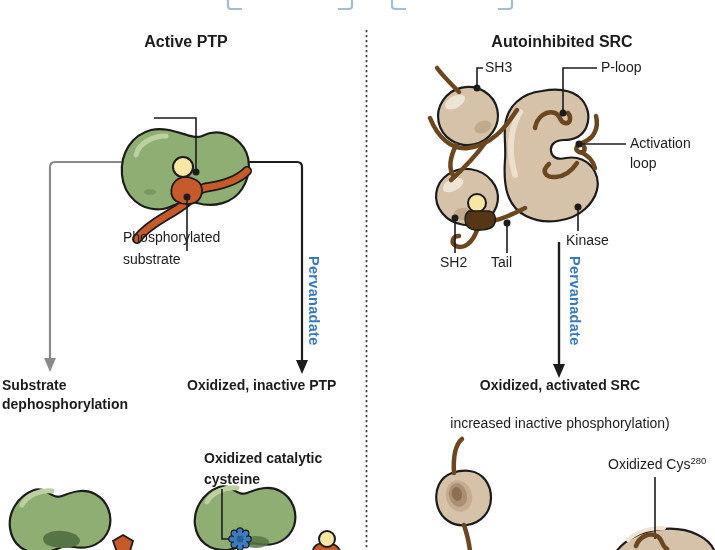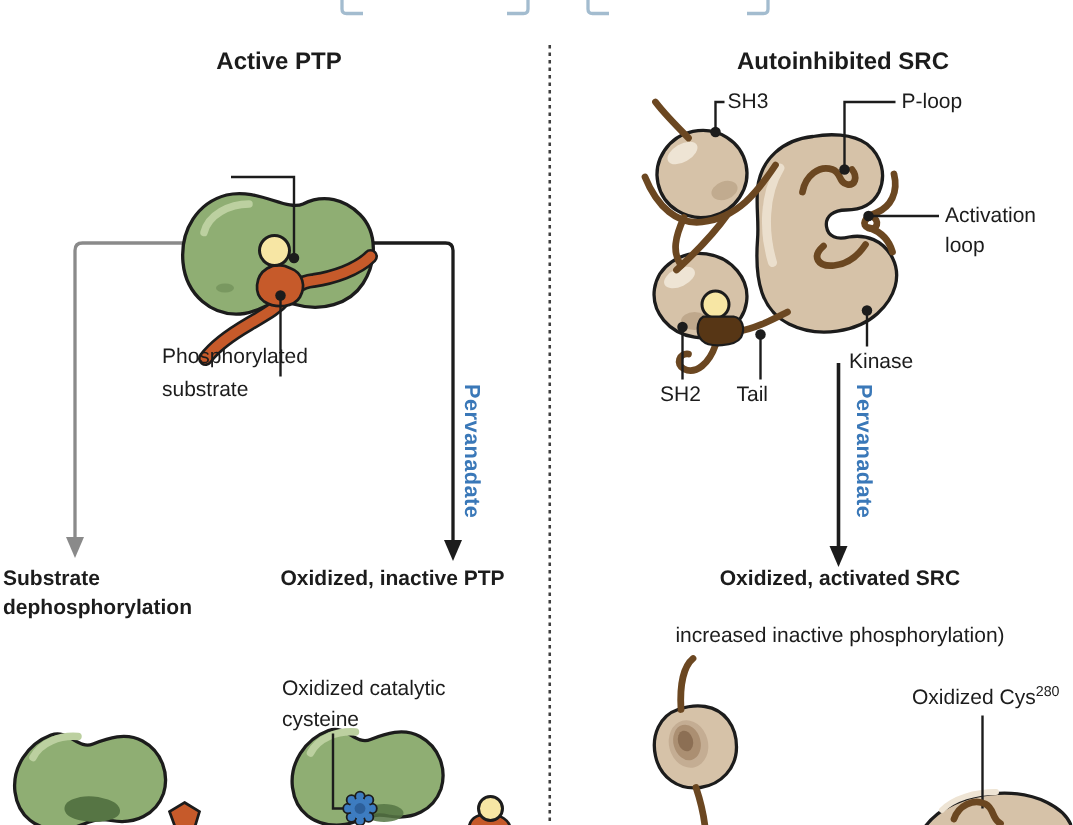--- a/index.html
+++ b/index.html
@@ -171,34 +171,34 @@
       <ellipse cx="664" cy="562" rx="52" ry="33" transform="rotate(-6 664 562)" stroke="#1c1c1c" stroke-width="2.2" fill="#d6c2a8"></ellipse>
       <path d="M 628,540 C 636,532 650,528 664,528" fill="none" stroke-width="4" stroke-linecap="round" stroke="#eee4d4"></path>
       <path d="M 655,477 L 655,539" stroke="#1c1c1c" stroke-width="1.6"></path>
       <path d="M 636,546 C 639,537 649,532 657,536 C 663,539 661,546 667,549" fill="none" stroke-width="4.5" stroke-linecap="round" stroke="#6b4721"></path>
     </g>
   </svg>
 
   <div class="t hdr" style="left:86px;top:31px;">Active PTP</div>
   <div class="t hdr" style="left:462px;top:31px;">Autoinhibited SRC</div>
 
-  <div class="t lh22" style="left:108px;top:226px;">
+  <div class="t lh22" style="left:123px;top:226px;">
     <span>Phosphorylated</span><br>
     <span>substrate</span>
   </div>
   <div class="vert" style="left:306px;top:256px;">Pervanadate</div>
 
   <div class="t lh19 bold" style="left:2px;top:376px;">
     <span>Substrate</span><br>
     <span>dephosphorylation</span>
   </div>
   <div class="t lh19" style="left:187px;top:376px;">
     <span class="bold">Oxidized, inactive PTP</span><br>
   </div>
-  <div class="t" style="left:188px;top:448px;">
+  <div class="t" style="left:204px;top:448px;font-weight:bold;">
     <span>Oxidized catalytic</span><br>
     <span>cysteine</span>
   </div>
 
   <div class="t" style="left:485px;top:57px;">SH3</div>
   <div class="t" style="left:601px;top:57px;">P-loop</div>
   <div class="t lh20" style="left:630px;top:133px;">
     <span>Activation</span><br>
     <span>loop</span>
   </div>

